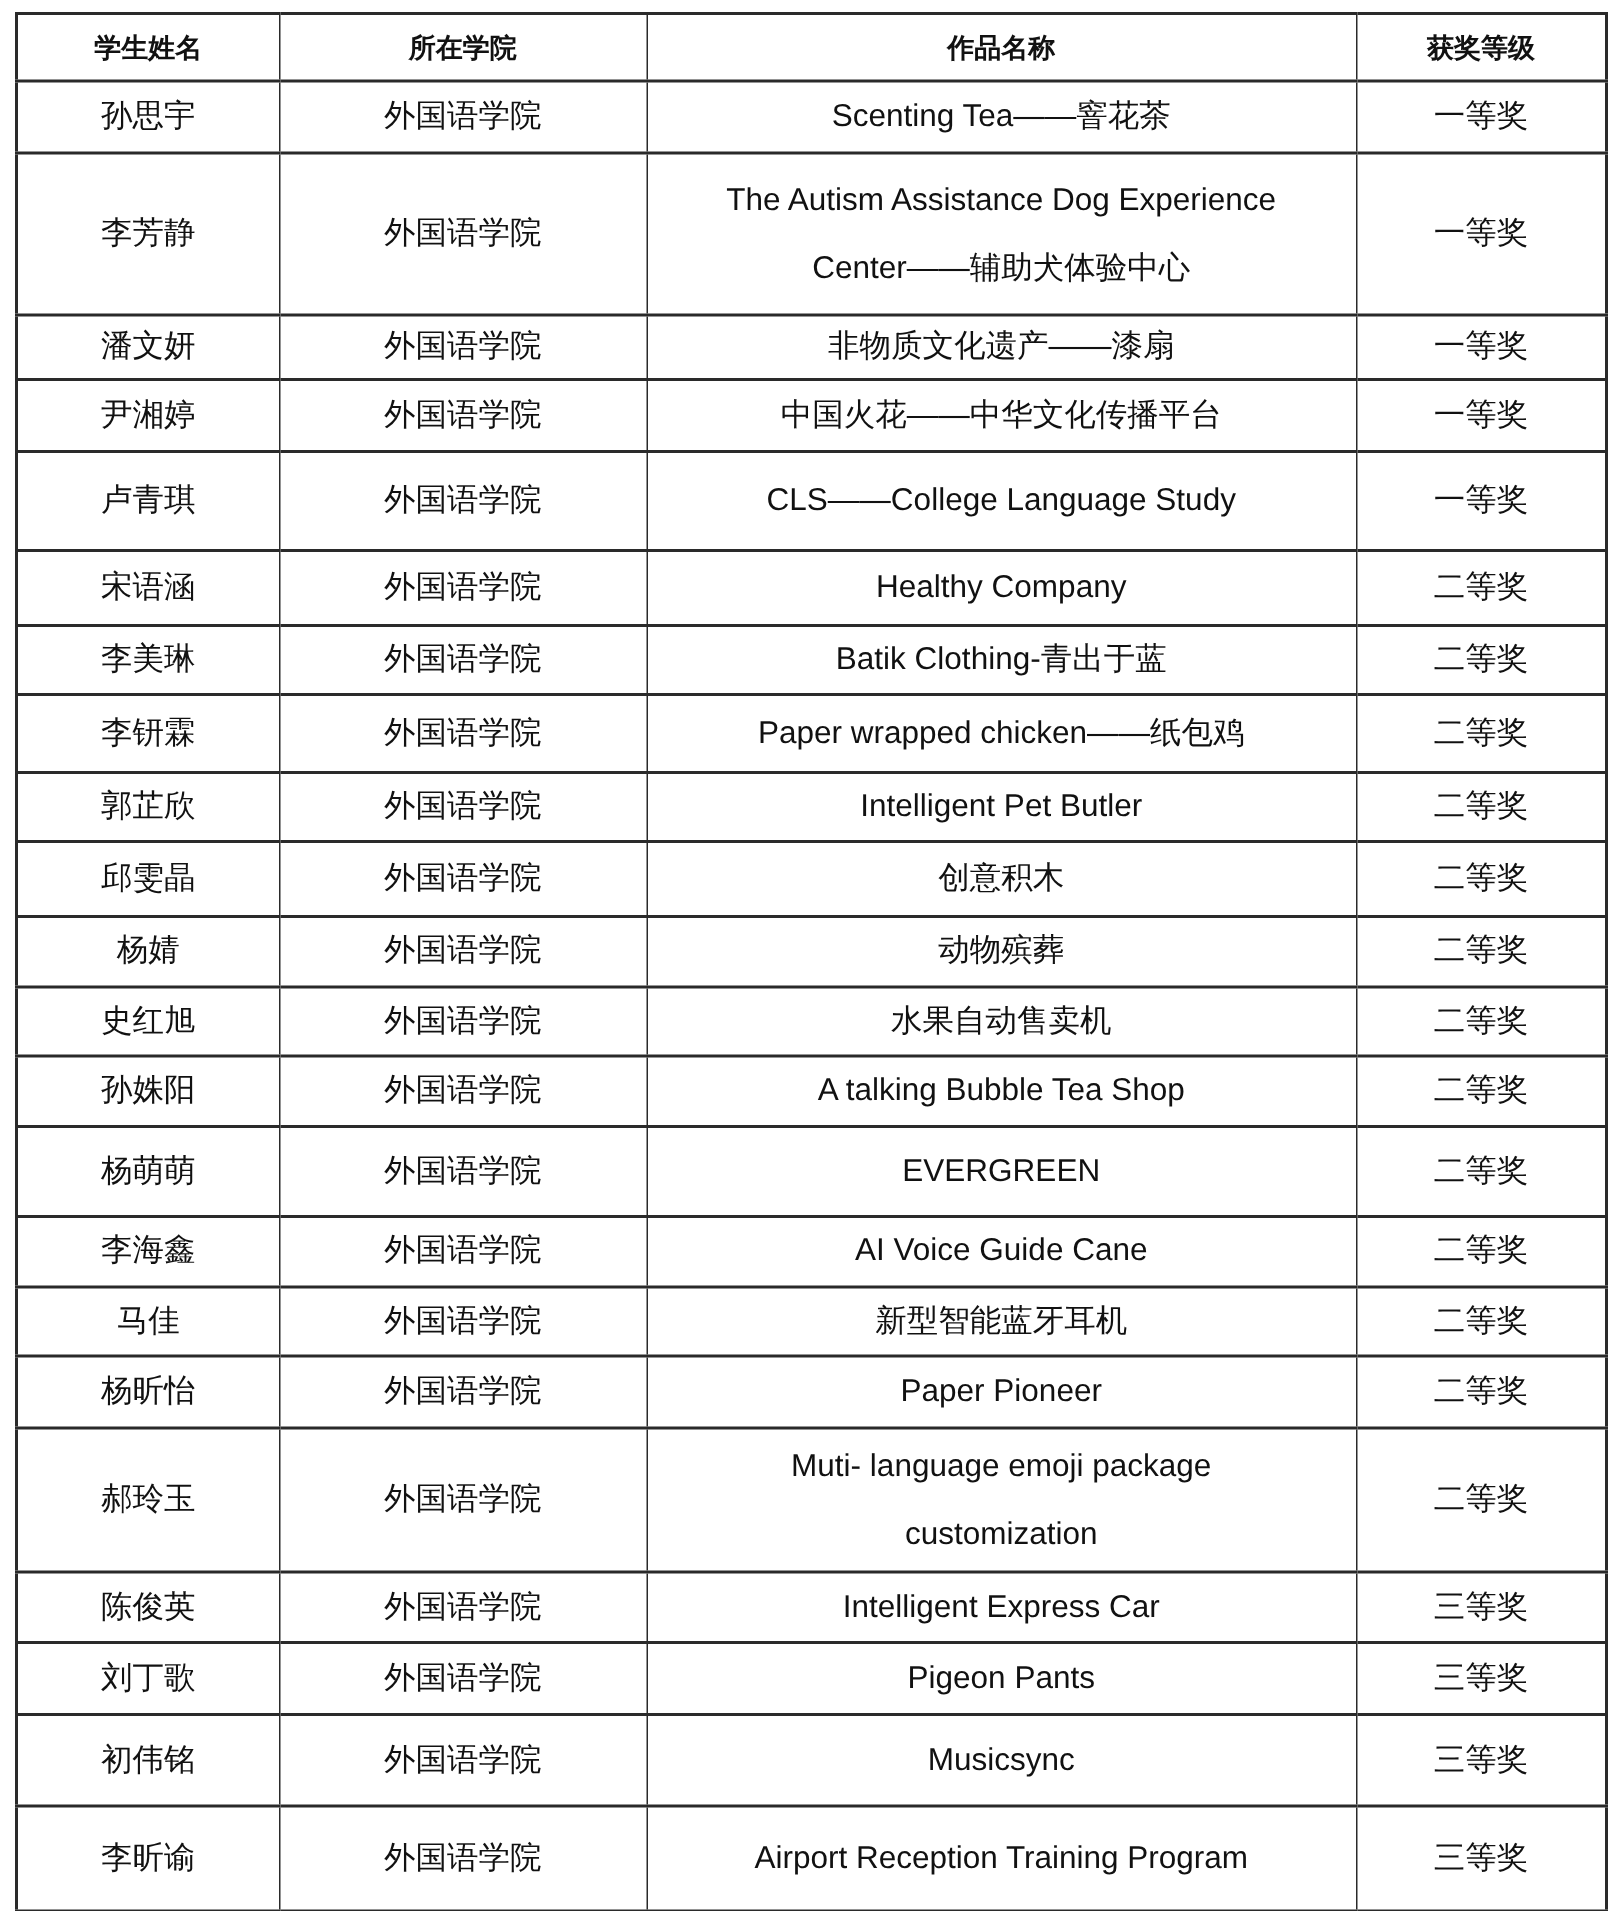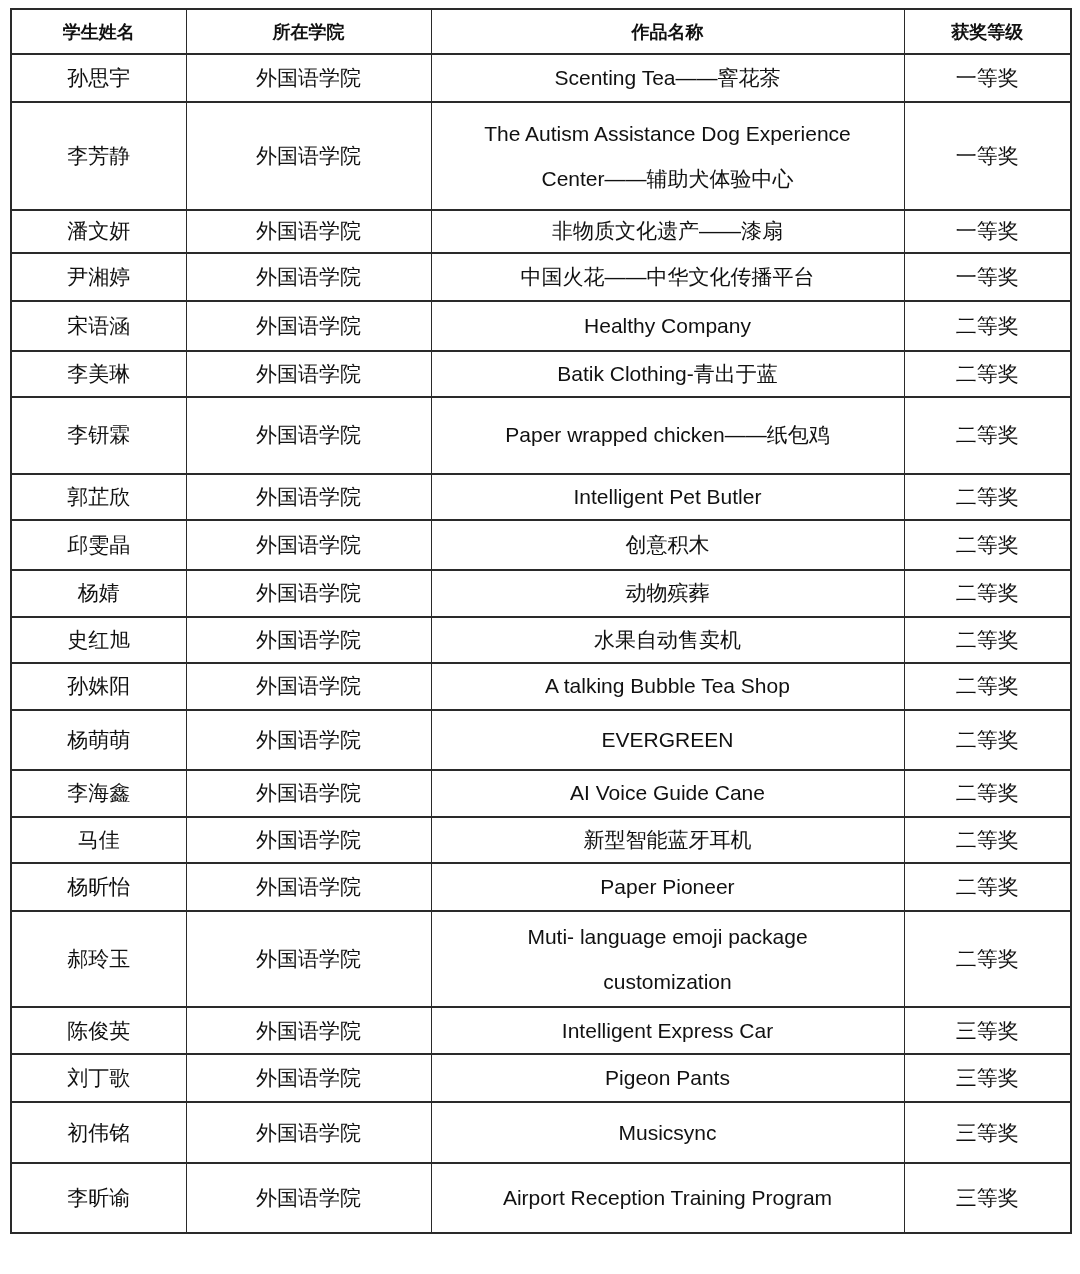--- a/index.html
+++ b/index.html
@@ -88,33 +88,39 @@
     <td class="c-college">外国语学院</td>
     <td class="c-work">非物质文化遗产——漆扇</td>
     <td class="c-award">一等奖</td>
   </tr>
         <tr style="height: 48px;">
     <td class="c-name">尹湘婷</td>
     <td class="c-college">外国语学院</td>
     <td class="c-work">中国火花——中华文化传播平台</td>
     <td class="c-award">一等奖</td>
   </tr>
+        <tr style="height: 66px;">
+    <td class="c-name">卢青琪</td>
+    <td class="c-college">外国语学院</td>
+    <td class="c-work">CLS——College Language Study</td>
+    <td class="c-award">一等奖</td>
+  </tr>
         <tr style="height: 50px;">
     <td class="c-name">宋语涵</td>
     <td class="c-college">外国语学院</td>
     <td class="c-work">Healthy Company</td>
     <td class="c-award">二等奖</td>
   </tr>
         <tr style="height: 46px;">
     <td class="c-name">李美琳</td>
     <td class="c-college">外国语学院</td>
     <td class="c-work">Batik Clothing-青出于蓝</td>
     <td class="c-award">二等奖</td>
   </tr>
-        <tr style="height: 77px;">
+        <tr style="height: 52px;">
     <td class="c-name">李钘霖</td>
     <td class="c-college">外国语学院</td>
     <td class="c-work">Paper wrapped chicken——纸包鸡</td>
     <td class="c-award">二等奖</td>
   </tr>
         <tr style="height: 46px;">
     <td class="c-name">郭芷欣</td>
     <td class="c-college">外国语学院</td>
     <td class="c-work">Intelligent Pet Butler</td>
     <td class="c-award">二等奖</td>

